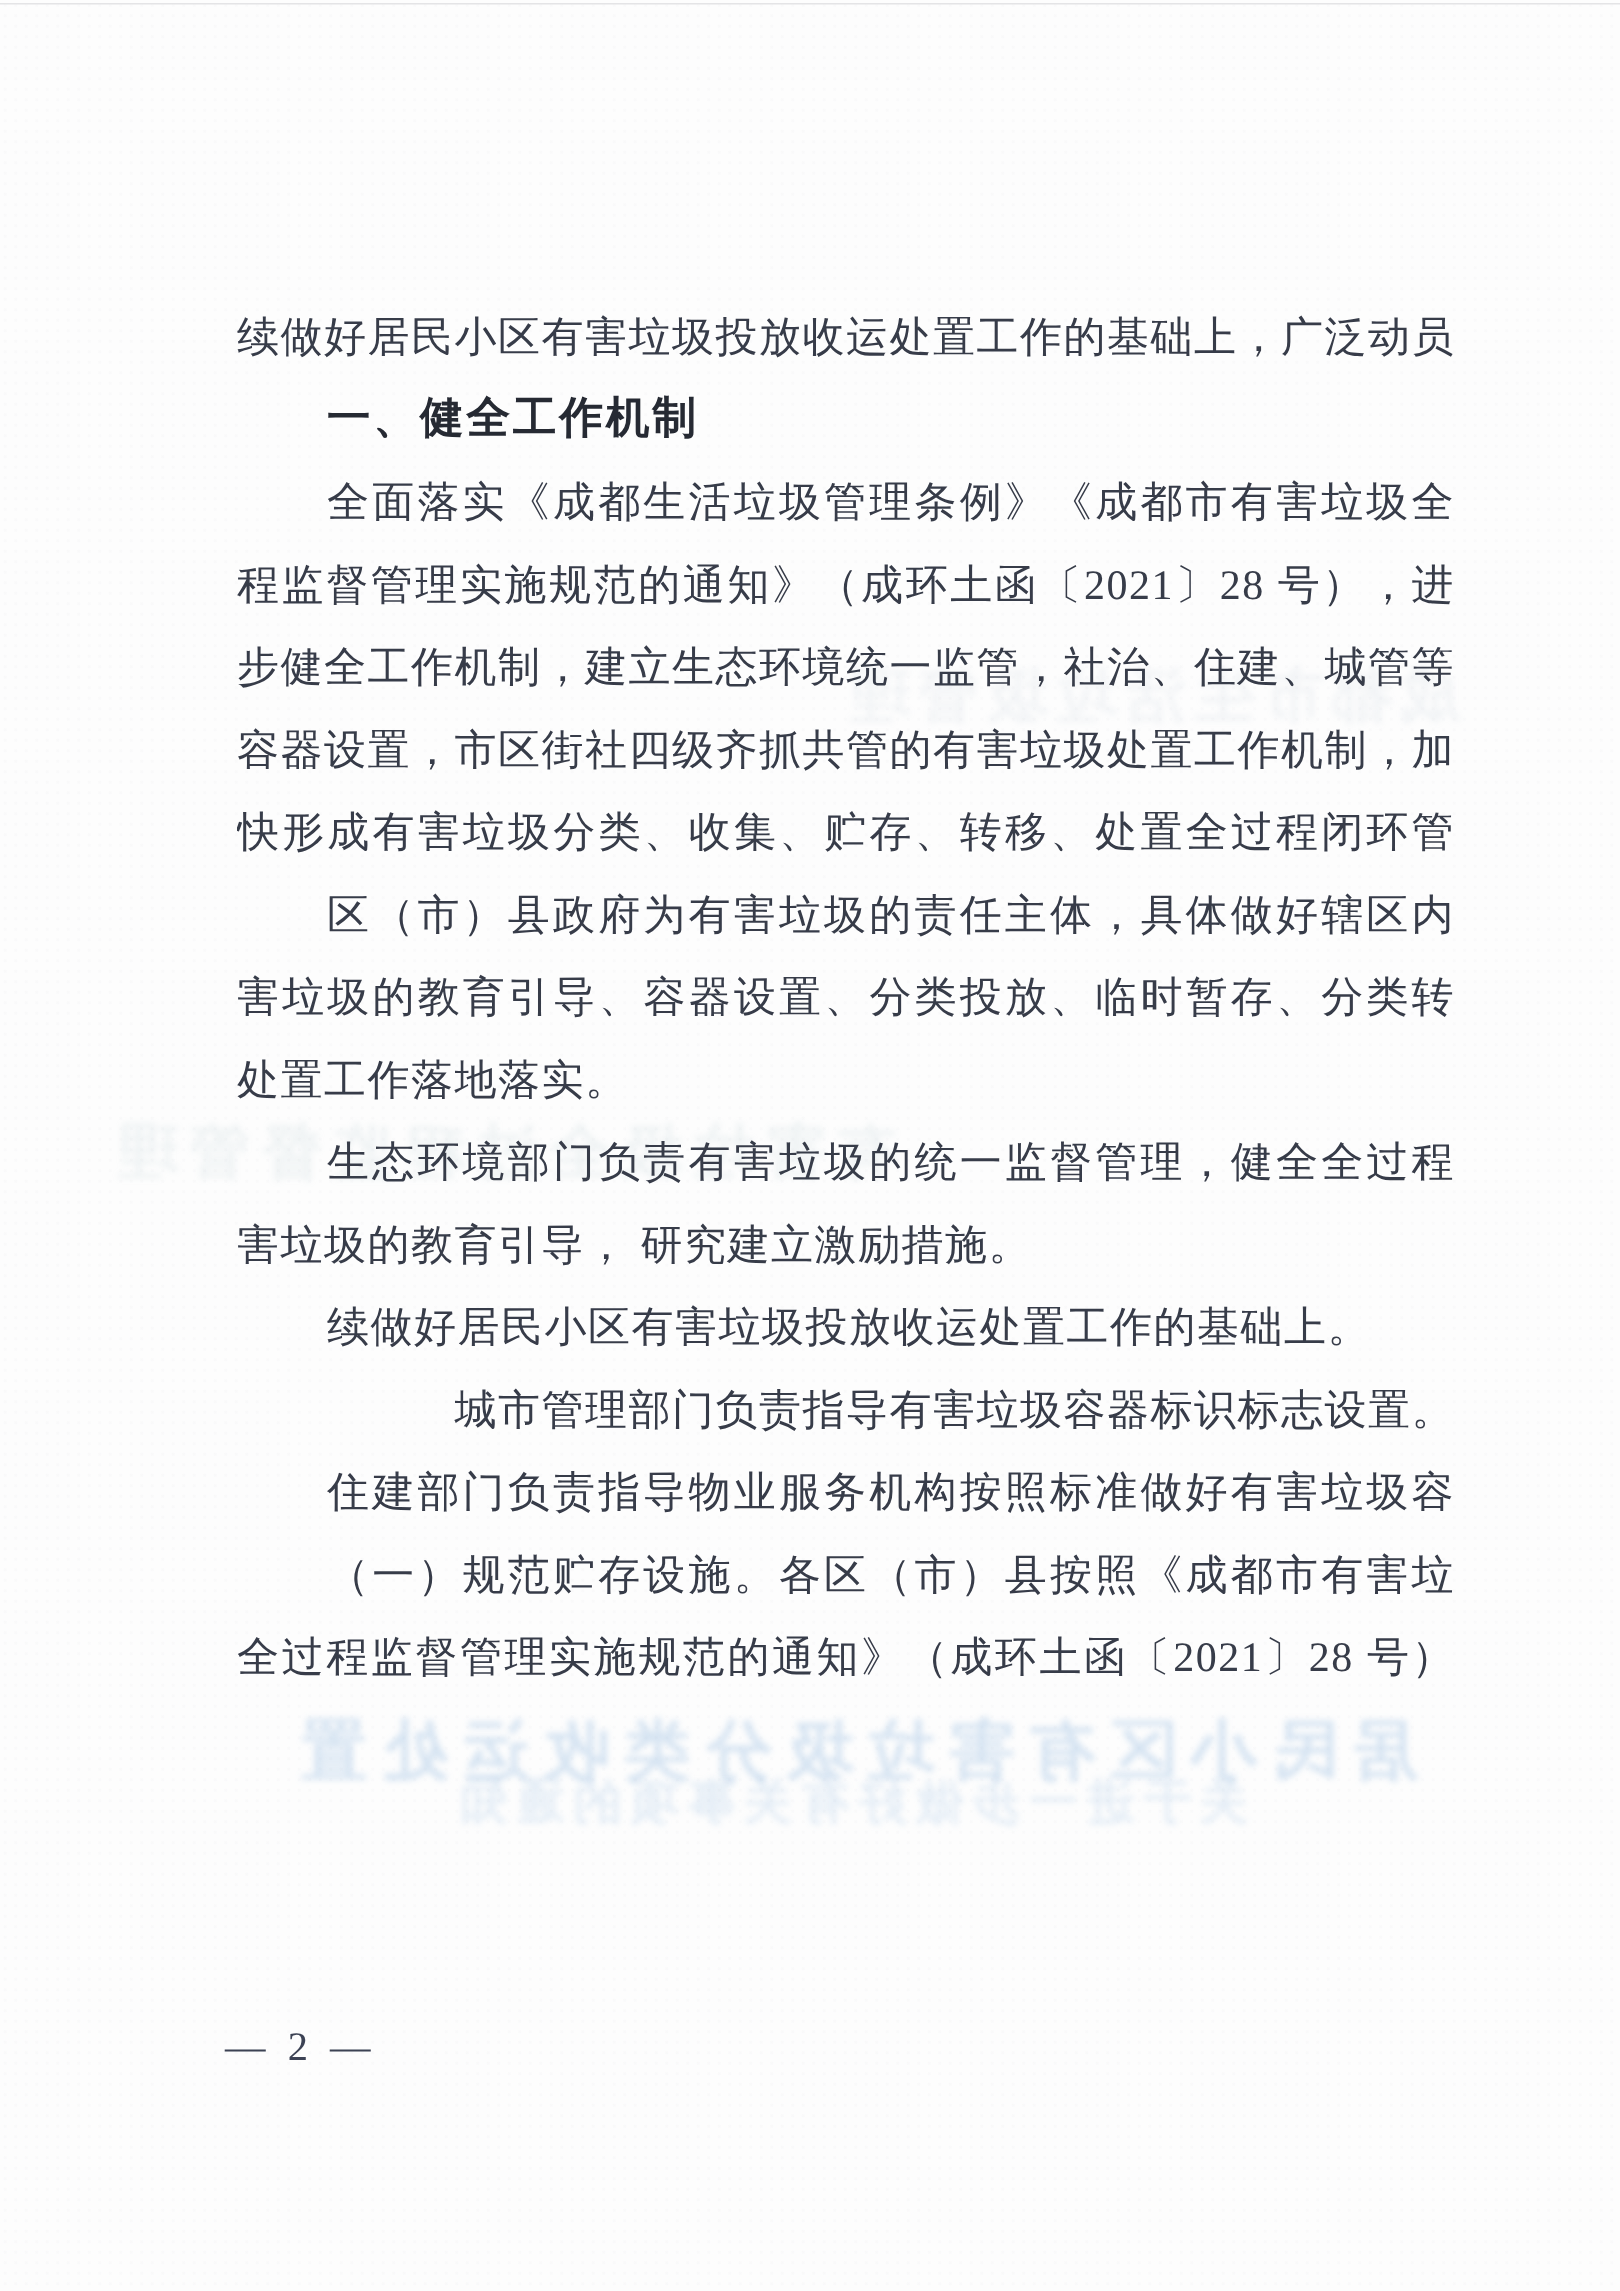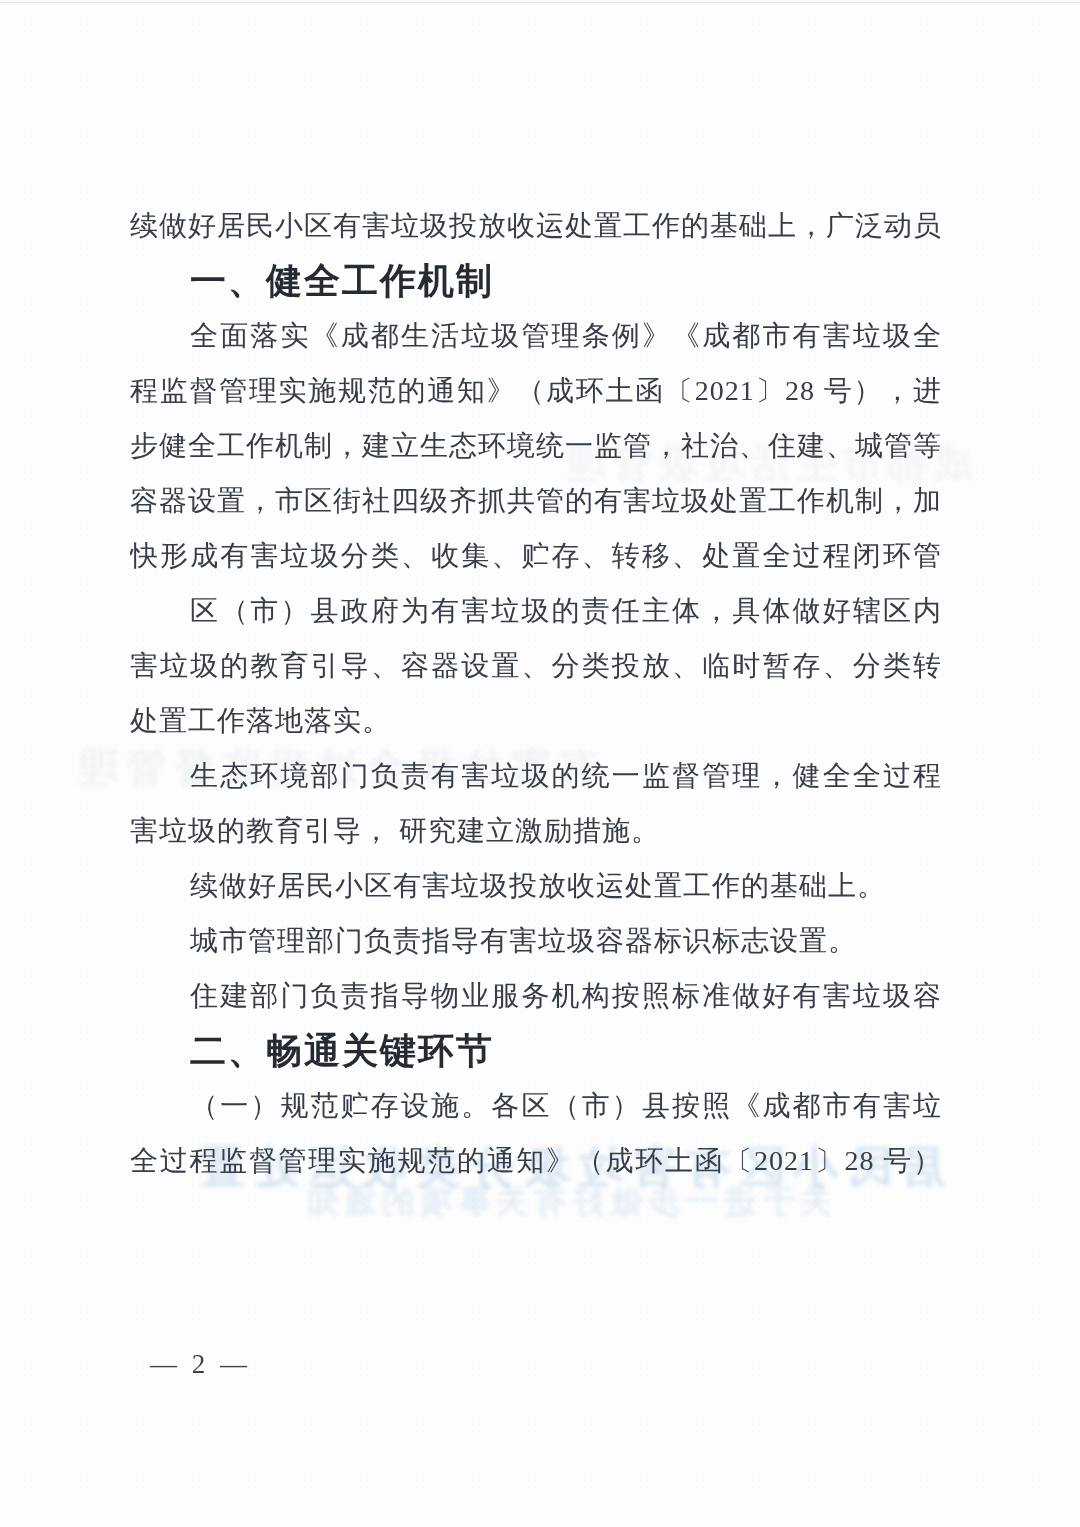--- a/index.html
+++ b/index.html
@@ -10,38 +10,38 @@
     background-image:radial-gradient(rgba(40,40,60,0.014) 1px, transparent 1px);
     background-size:7px 7px;
     overflow:hidden;
     font-family:"Liberation Serif","DejaVu Serif",serif;
   }
   .top-edge{
     position:absolute;top:2px;left:0;width:100%;height:1px;
     background:#e4e4e6;
   }
   .doc{
-    position:absolute;left:130px;top:198px;width:812px;
+    position:absolute;left:158px;top:198px;width:812px;
   }
   .line{
     height:55px;line-height:55px;font-size:28px;
     color:#373c49;
     letter-spacing:1px;
     white-space:nowrap;
   }
   .line.fill{
     text-align:justify;
     text-align-last:justify;
     white-space:normal;
     overflow:hidden;
   }
   .line.heading{
-    font-family:Liberation Sans, sans-serif;
+    font-family:Liberation Mono, monospace;
     font-weight:700;
-    font-size:36px;
+    font-size:29px;
     color:#262a33;
     letter-spacing:2px;
   }
   .page-number{
     position:absolute;left:150px;top:1349px;
     font-size:27px;color:#3c4254;letter-spacing:4px;
     font-family:"Liberation Serif","DejaVu Serif",serif;
   }
   
   .ghost{
@@ -75,20 +75,19 @@
     <div class="line fill">程监督管理实施规范的通知》（成环土函〔2021〕28 号），进一</div>
     <div class="line fill">步健全工作机制，建立生态环境统一监管，社治、住建、城管等</div>
     <div class="line fill">容器设置，市区街社四级齐抓共管的有害垃圾处置工作机制，加</div>
     <div class="line fill">快形成有害垃圾分类、收集、贮存、转移、处置全过程闭环管理。</div>
     <div class="line fill" style="padding-left: 60px;">区（市）县政府为有害垃圾的责任主体，具体做好辖区内有</div>
     <div class="line fill">害垃圾的教育引导、容器设置、分类投放、临时暂存、分类转移、</div>
     <div class="line">处置工作落地落实。</div>
     <div class="line fill" style="padding-left: 60px;">生态环境部门负责有害垃圾的统一监督管理，健全全过程监</div>
     <div class="line">害垃圾的教育引导， 研究建立激励措施。</div>
     <div class="line" style="padding-left: 60px;">续做好居民小区有害垃圾投放收运处置工作的基础上。</div>
-    <div class="line" style="padding-left: 60px;">城市管理部门负责指导有害垃圾容器标识标志设置。</div>
+    <div class="line" style="padding-left: 60px; text-align: right;">城市管理部门负责指导有害垃圾容器标识标志设置。</div>
     <div class="line fill" style="padding-left: 60px;">住建部门负责指导物业服务机构按照标准做好有害垃圾容</div>
-    <div class="line heading" style="padding-left: 60px;">二、畅通关键环节</div>
     <div class="line fill" style="padding-left: 60px;">（一）规范贮存设施。各区（市）县按照《成都市有害垃圾</div>
     <div class="line fill">全过程监督管理实施规范的通知》（成环土函〔2021〕28 号）相</div>
   </div>
 
 <div class="page-number">— 2 —</div>
 
 </body></html>

